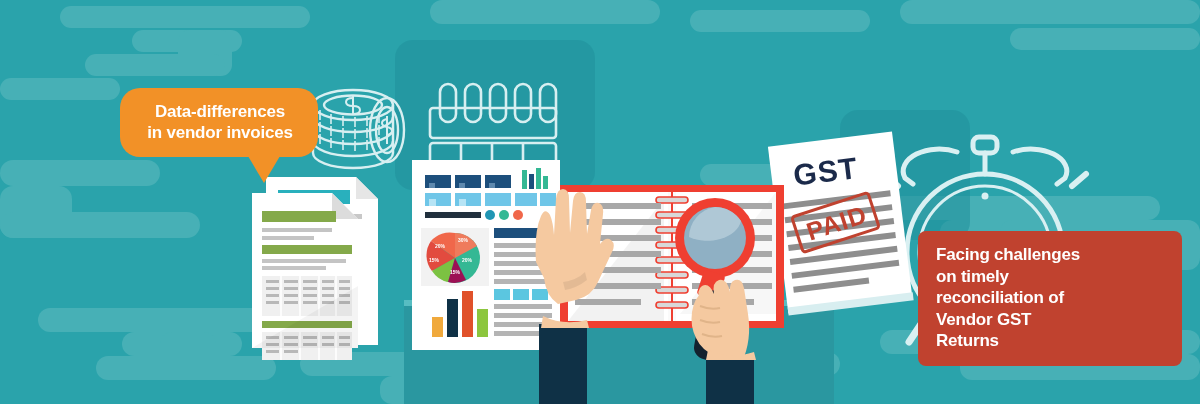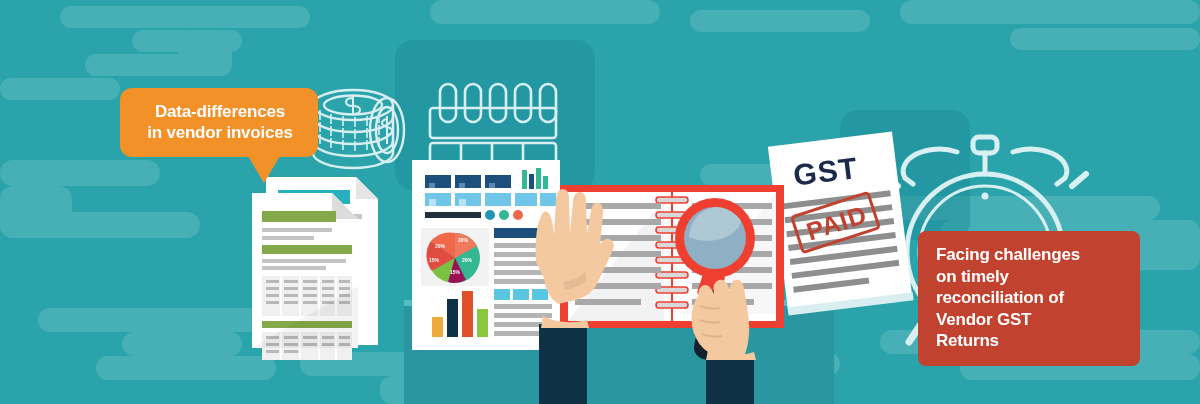--- a/index.html
+++ b/index.html
@@ -12,21 +12,21 @@
   #stage { position:absolute; inset:0; overflow:hidden; }
   .layer { position:absolute; inset:0; }
   .bg-pattern { position:absolute; inset:0; }
 
   
   .callout { position:absolute; border-radius:10px; color:#fff; }
   .callout .txt { display:block; white-space:pre-line; }
 
   #callout-invoices {
     left:120px; top:88px; width:198px; padding:13px 14px 13px 16px;
-    background:#f29127; border-radius:12px;
+    background:#f29127; border-radius:20px;
     font-size:17px; line-height:1.26; font-weight:bold; letter-spacing:-0.2px;
     text-align:center;
   }
   #callout-invoices .tail {
     position:absolute; left:128px; bottom:-26px; width:0; height:0;
     border-left:16px solid transparent; border-right:16px solid transparent;
     border-top:27px solid #f29127;
   }
 
   #callout-itc {
@@ -34,21 +34,21 @@
     background:#10567f; border-radius:12px;
     font-size:17px; line-height:1.27; font-weight:bold; letter-spacing:-0.2px;
   }
   #callout-itc .tail {
     position:absolute; left:141px; bottom:-29px; width:0; height:0;
     border-left:11px solid transparent; border-right:25px solid transparent;
     border-top:30px solid #10567f;
   }
 
   #callout-returns {
-    left:918px; top:231px; width:222px; padding:13px 16px 14px 18px;
+    left:918px; top:231px; width:264px; padding:13px 16px 14px 18px;
     background:#c0422f; border-radius:8px;
     font-size:17px; line-height:1.27; font-weight:bold; letter-spacing:-0.2px;
   }
 </style>
 </head>
 <body>
 
 <div id="stage">
 
   <svg class="bg-pattern" viewBox="0 0 1200 404" preserveAspectRatio="none">

